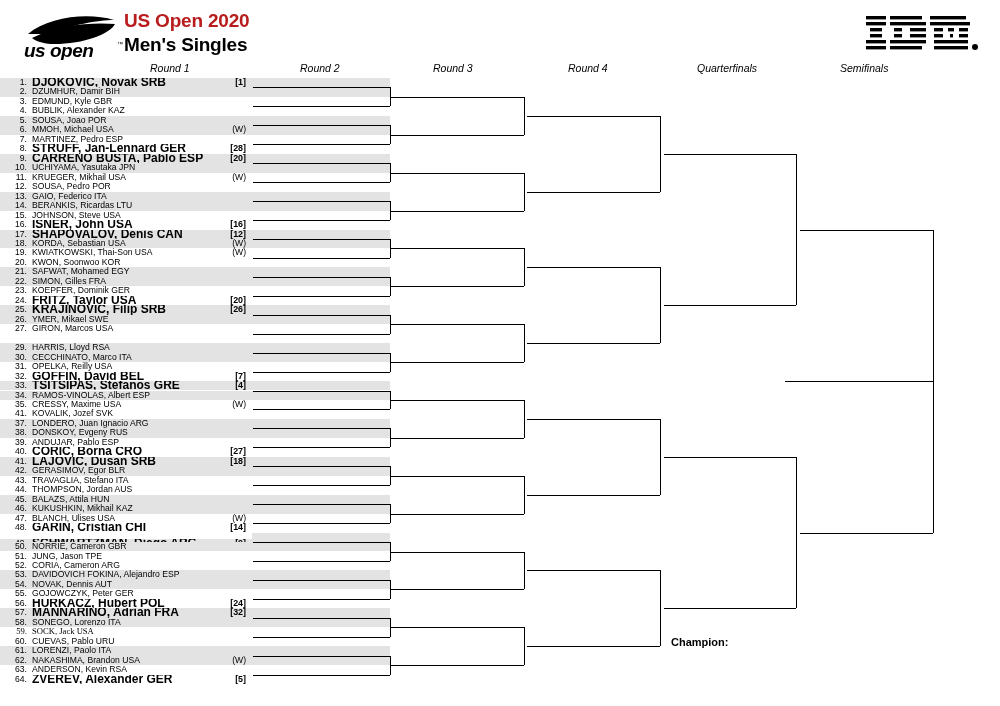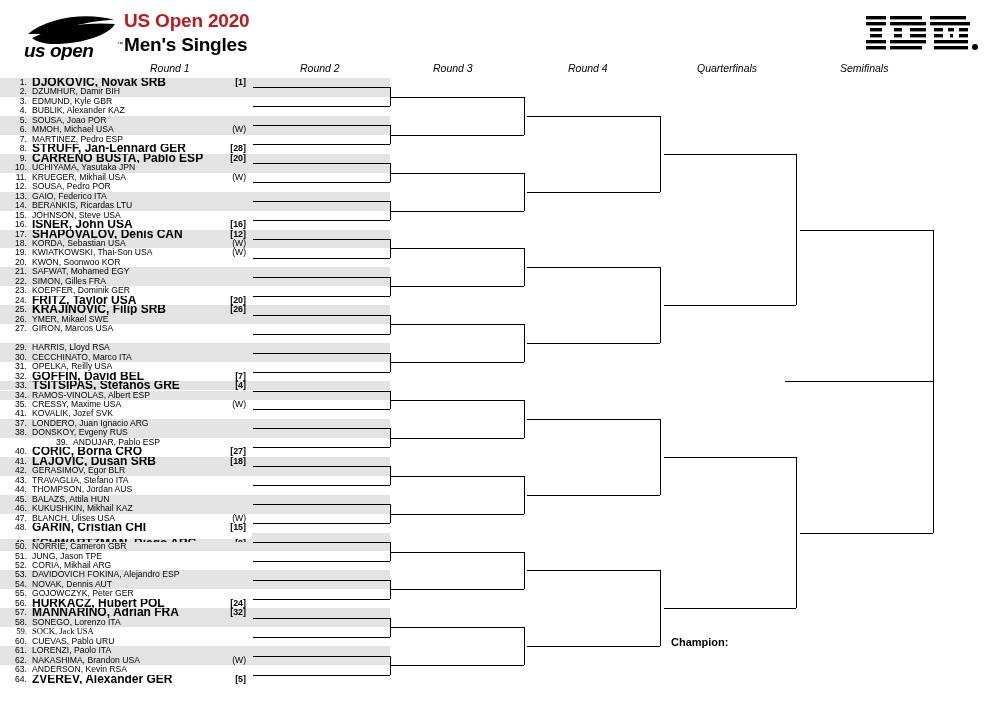--- a/index.html
+++ b/index.html
@@ -400,21 +400,21 @@
       <div class="draw-row shaded" style="top: 418.92px;">
         <span class="seed-no">37.</span>
         <span class="pname">LONDERO, Juan Ignacio ARG</span>
         <span class="seed-tag"></span>
       </div>
       <div class="draw-row shaded" style="top: 428.39px;">
         <span class="seed-no">38.</span>
         <span class="pname">DONSKOY, Evgeny RUS</span>
         <span class="seed-tag"></span>
       </div>
-      <div class="draw-row" style="top: 437.86px; padding-left: 41px;">
+      <div class="draw-row" style="top: 437.86px;">
         <span class="seed-no">39.</span>
         <span class="pname">ANDUJAR, Pablo ESP</span>
         <span class="seed-tag"></span>
       </div>
       <div class="draw-row" style="top: 447.33px;">
         <span class="seed-no">40.</span>
         <span class="pname bold">CORIC, Borna CRO</span>
         <span class="seed-tag bold">[27]</span>
       </div>
       <div class="draw-row shaded" style="top: 456.8px;">
@@ -448,40 +448,40 @@
         <span class="seed-tag"></span>
       </div>
       <div class="draw-row" style="top: 513.62px;">
         <span class="seed-no">47.</span>
         <span class="pname">BLANCH, Ulises USA</span>
         <span class="seed-tag">(W)</span>
       </div>
       <div class="draw-row" style="top: 523.09px;">
         <span class="seed-no">48.</span>
         <span class="pname bold">GARIN, Cristian CHI</span>
-        <span class="seed-tag bold">[15]</span>
+        <span class="seed-tag bold">[14]</span>
       </div>
       <div class="draw-row shaded" style="top: 539px;">
         <span class="seed-no">49.</span>
         <span class="pname bold">SCHWARTZMAN, Diego ARG</span>
         <span class="seed-tag bold">[9]</span>
       </div>
       <div class="draw-row shaded" style="top: 542.03px;">
         <span class="seed-no">50.</span>
         <span class="pname">NORRIE, Cameron GBR</span>
         <span class="seed-tag"></span>
       </div>
       <div class="draw-row" style="top: 551.5px;">
         <span class="seed-no">51.</span>
         <span class="pname">JUNG, Jason TPE</span>
         <span class="seed-tag"></span>
       </div>
       <div class="draw-row" style="top: 560.97px;">
         <span class="seed-no">52.</span>
-        <span class="pname">CORIA, Mikhail ARG</span>
+        <span class="pname">CORIA, Cameron ARG</span>
         <span class="seed-tag"></span>
       </div>
       <div class="draw-row shaded" style="top: 570.44px;">
         <span class="seed-no">53.</span>
         <span class="pname">DAVIDOVICH FOKINA, Alejandro ESP</span>
         <span class="seed-tag"></span>
       </div>
       <div class="draw-row shaded" style="top: 579.91px;">
         <span class="seed-no">54.</span>
         <span class="pname">NOVAK, Dennis AUT</span>

